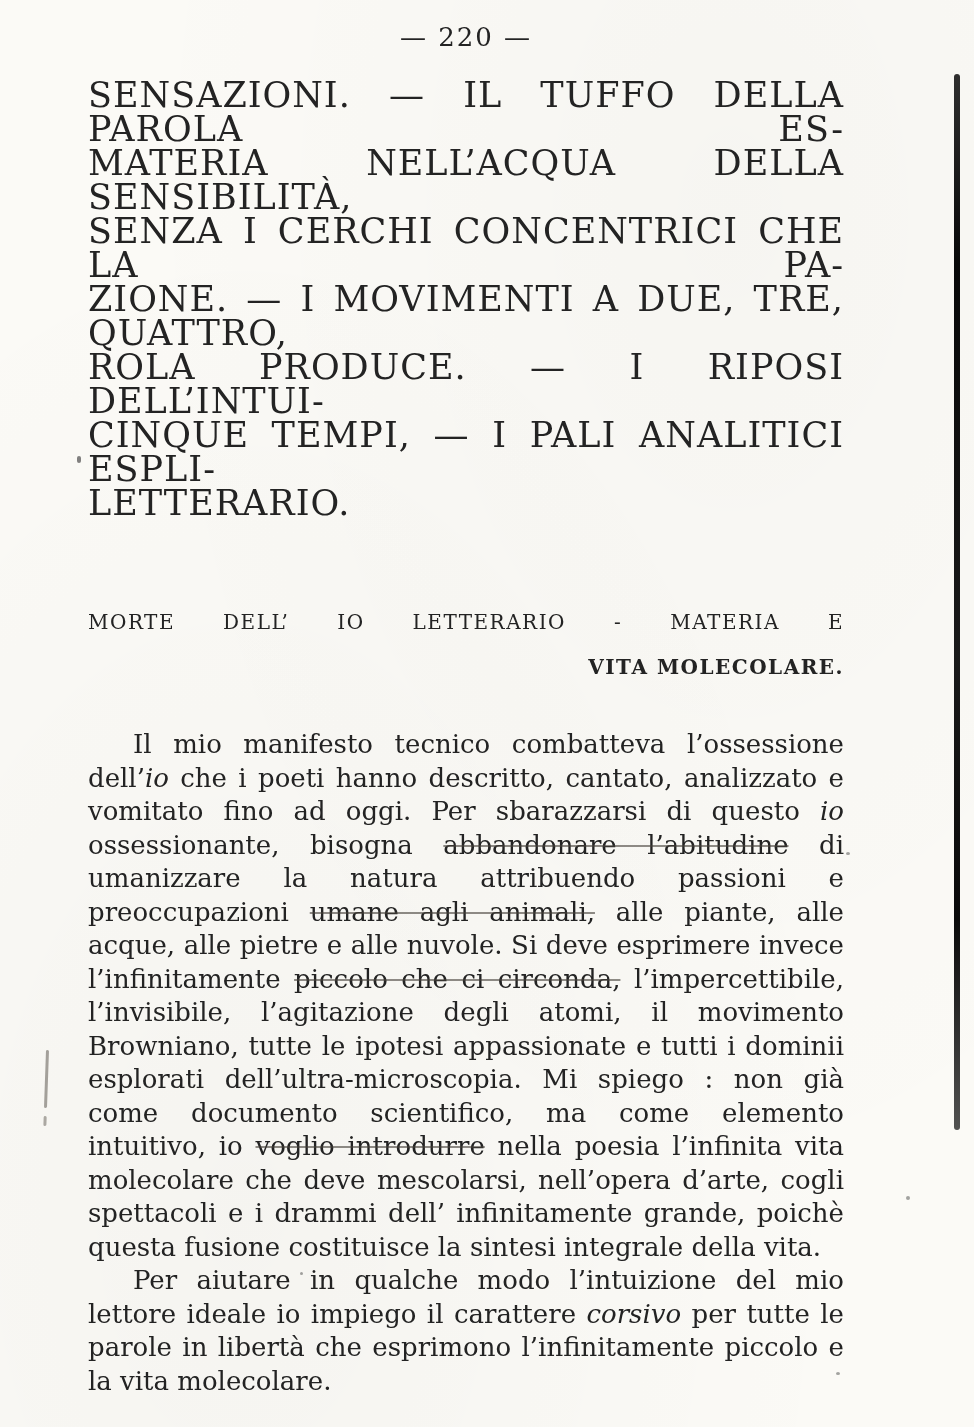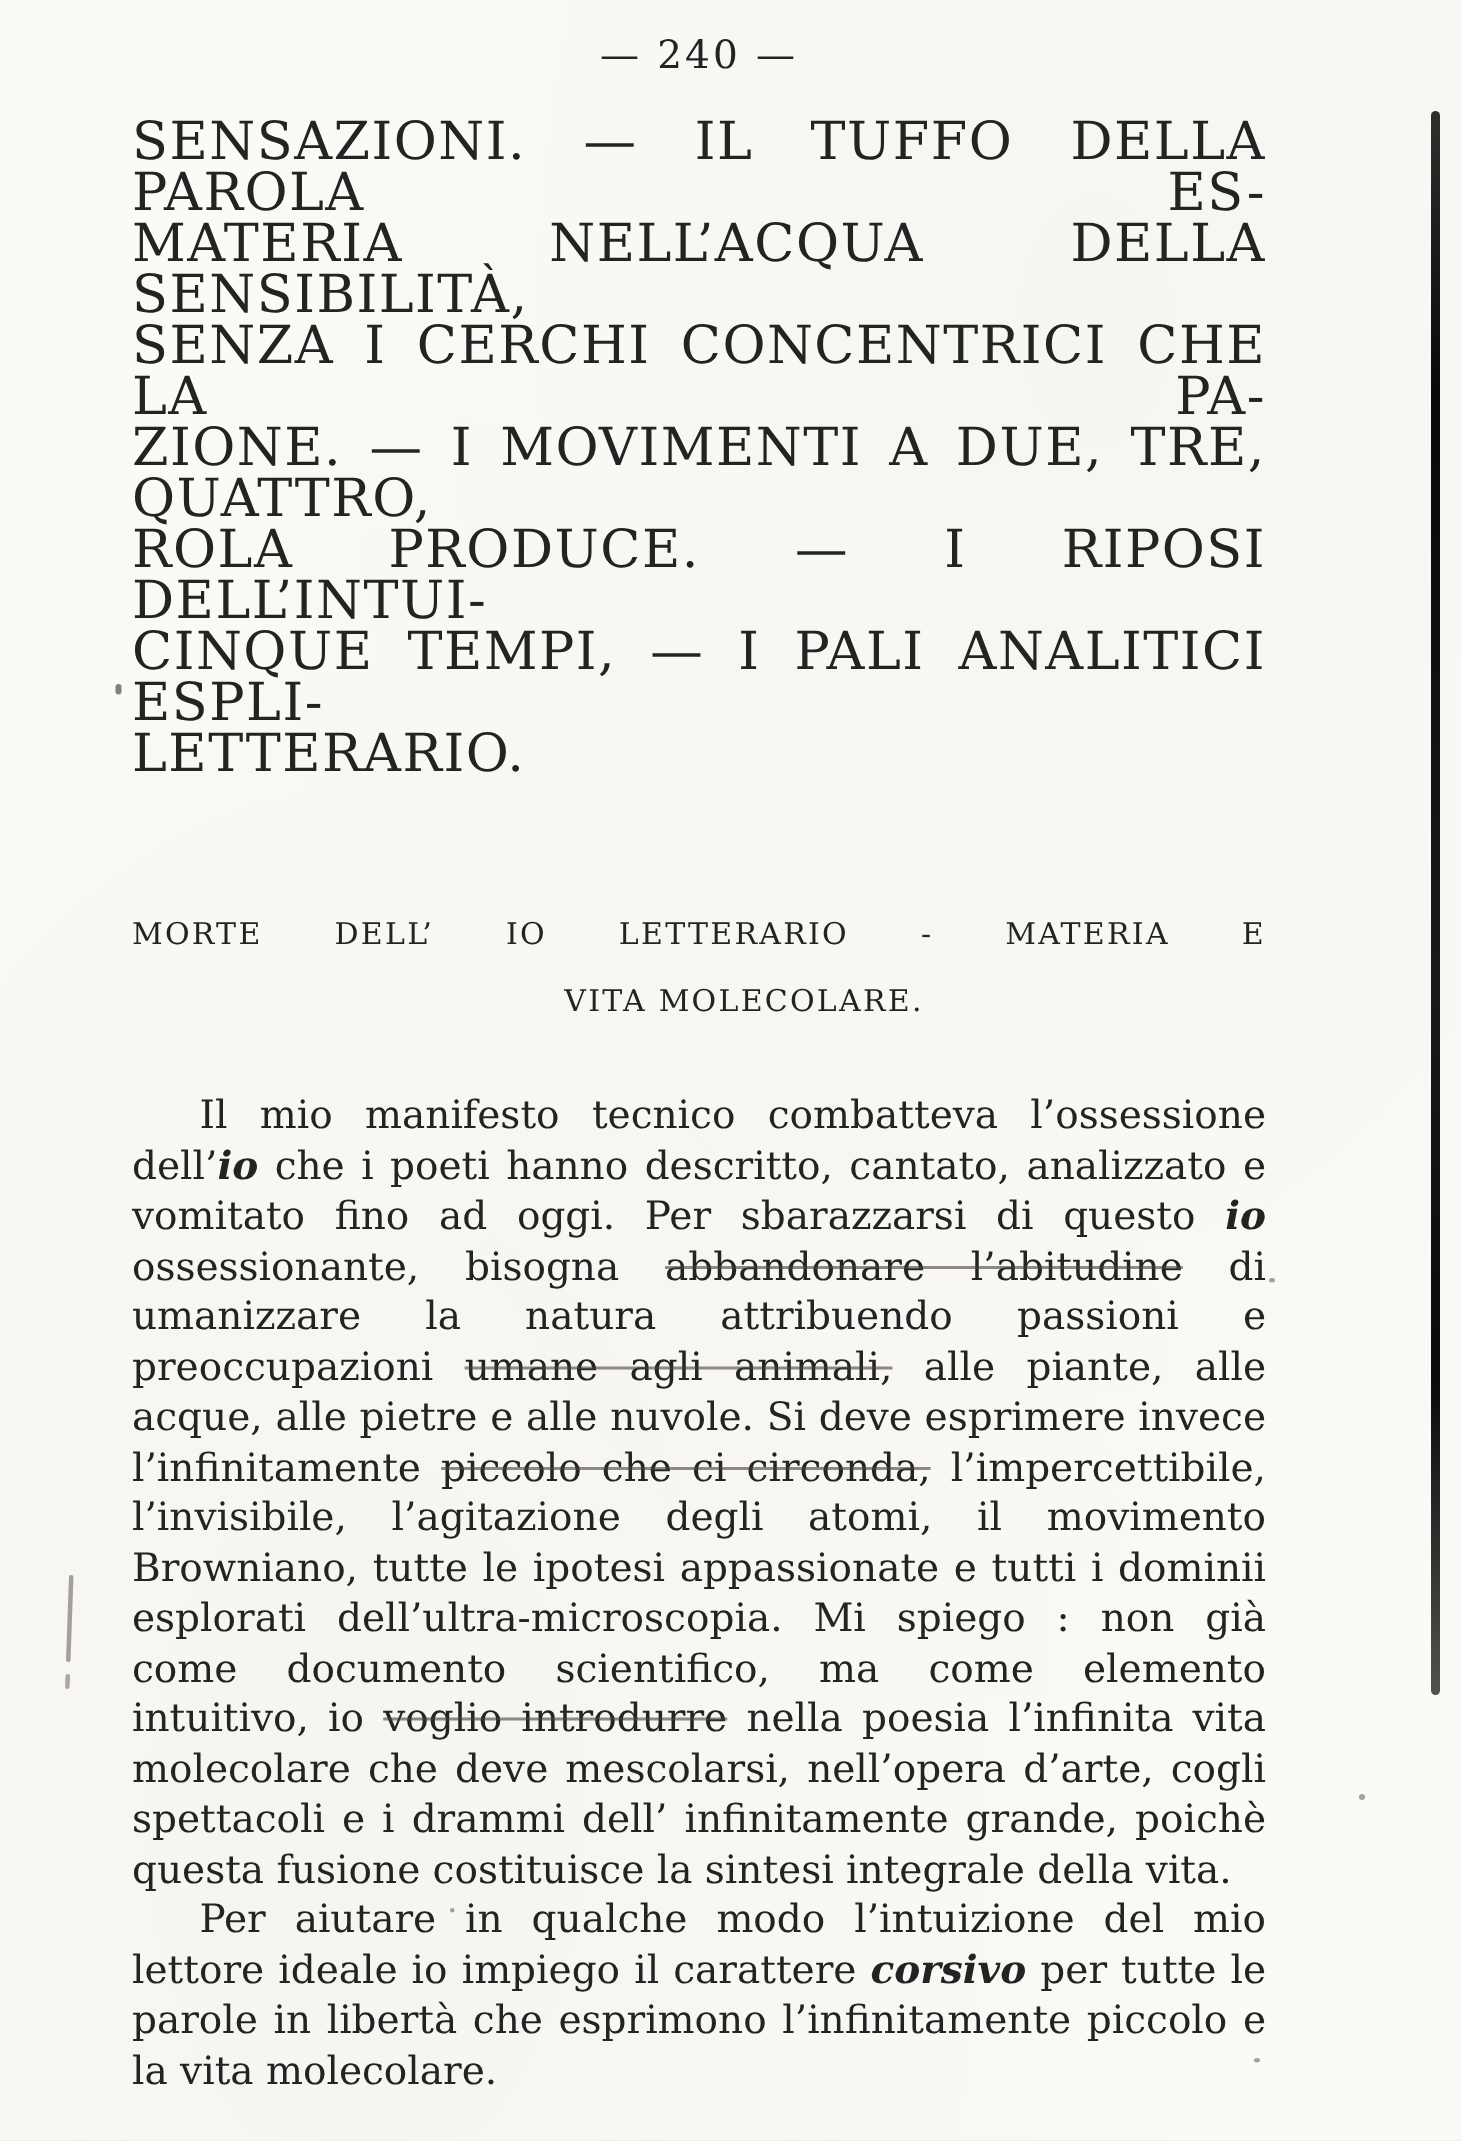--- a/index.html
+++ b/index.html
@@ -46,35 +46,35 @@
     text-align-last: justify;
   }
   .heading {
     margin-top: 80px;
     font-size: 20px;
     line-height: 45px;
     letter-spacing: 1.5px;
   }
   .h-indent {
     margin-left: 60px;
-    text-align: center;
+    text-align: right;
+    font-weight: bold;
   }
   .body-text {
     margin-top: 38px;
     font-size: 26px;
     line-height: 33.5px;
     text-align: justify;
   }
   .body-text p {
     margin: 0;
     text-indent: 45px;
   }
   em {
     font-style: italic;
-    font-weight: bold;
   }
   
   .mk-s {
     text-decoration: line-through;
     text-decoration-color: rgba(70,65,58,0.6);
     text-decoration-thickness: 2px;
   }
   .mk-u {
     text-decoration-style: dashed;
     text-decoration-color: rgba(70,65,58,0.55);
@@ -135,21 +135,21 @@
   <div class="edge-line"></div>
   <div class="margin-mark"></div>
   <div class="speck a"></div>
   <div class="speck b"></div>
   <div class="speck c"></div>
   <div class="speck d"></div>
   <div class="speck e"></div>
 
   <div class="content">
 
-    <div class="page-number">— 240 —</div>
+    <div class="page-number">— 220 —</div>
 
     <div class="lead">
       <div class="lead-line j">SENSAZIONI. — IL TUFFO DELLA PAROLA ES-</div>
       <div class="lead-line j">MATERIA NELL’ACQUA DELLA SENSIBILITÀ,</div>
       <div class="lead-line j">SENZA I CERCHI CONCENTRICI CHE LA PA-</div>
       <div class="lead-line j">ZIONE. — I MOVIMENTI A DUE, TRE, QUATTRO,</div>
       <div class="lead-line j">ROLA PRODUCE. — I RIPOSI DELL’INTUI-</div>
       <div class="lead-line j">CINQUE TEMPI, — I PALI ANALITICI ESPLI-</div>
       <div class="lead-line">LETTERARIO.</div>
     </div>

